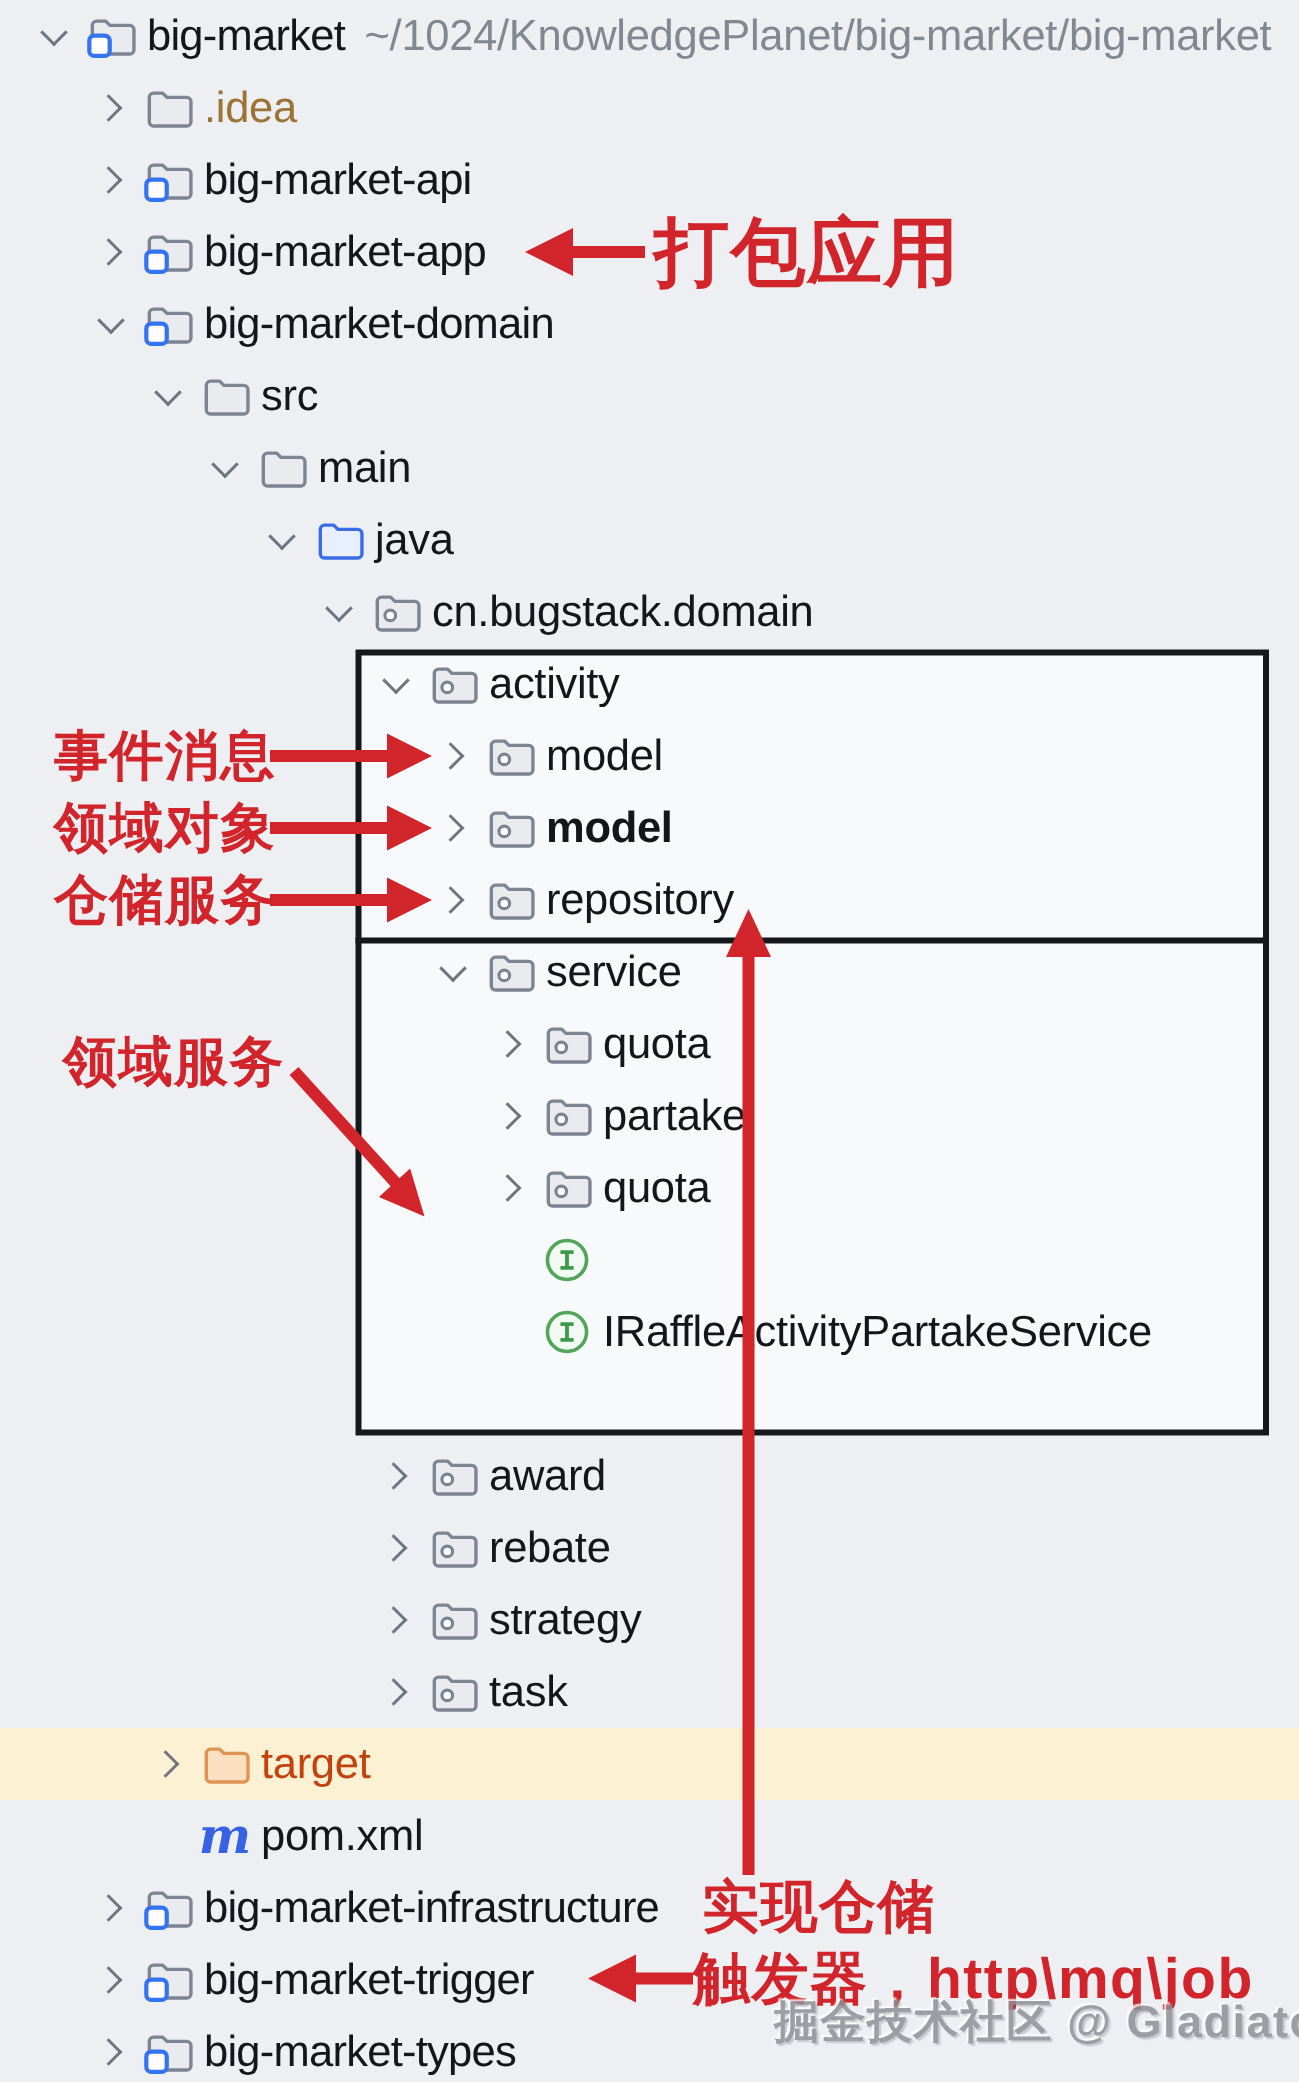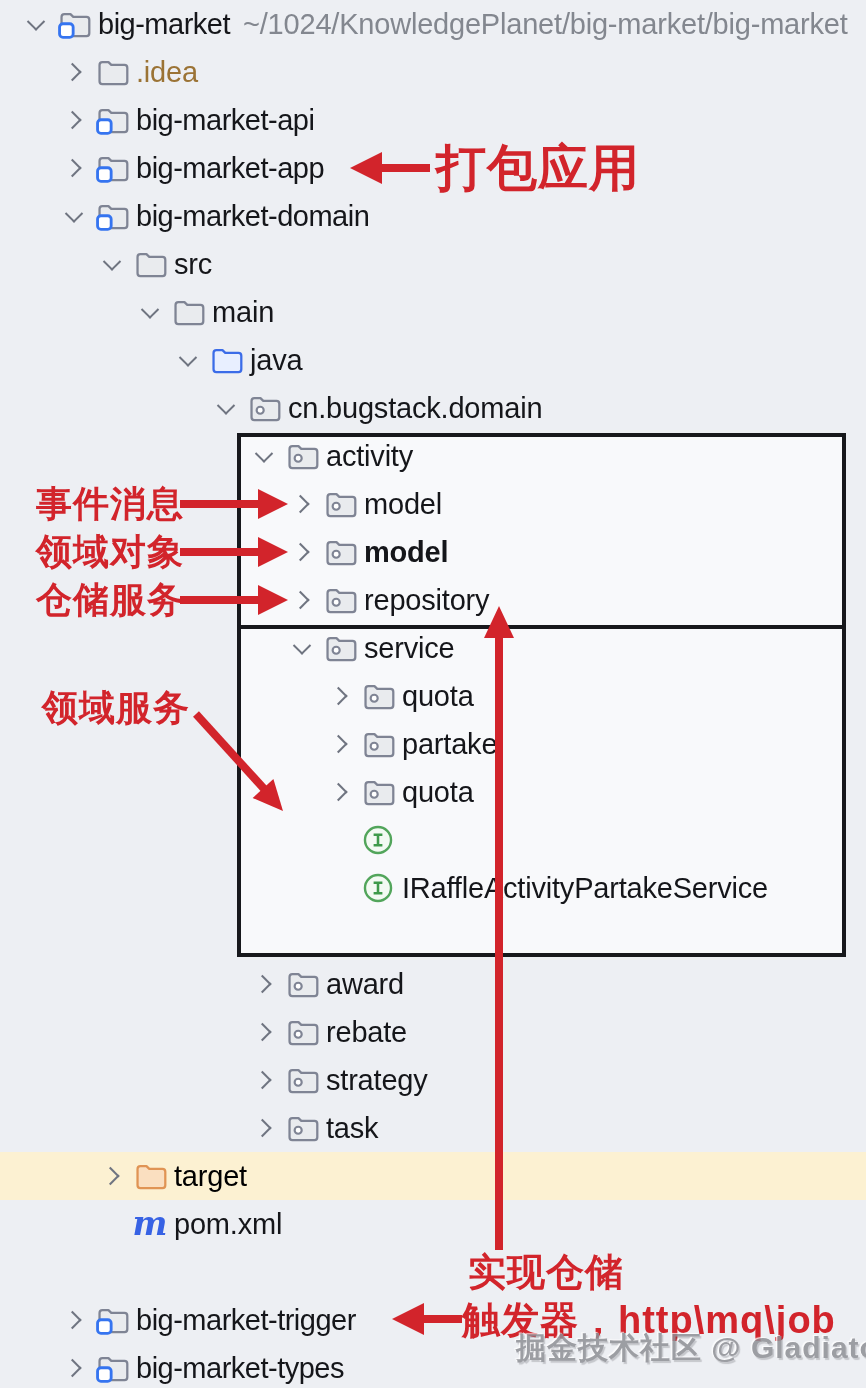--- a/index.html
+++ b/index.html
@@ -36,21 +36,21 @@
   .maven-m {
     font-family:"DejaVu Serif", serif; font-style:italic; font-weight:700;
     font-size:33px; color:#3762e4; line-height:34px;
   }
   .label {
     position:absolute; top:0; line-height:48px; font-size:29px;
     white-space:nowrap; letter-spacing:-0.2px;
   }
   .label.bold { font-weight:400; letter-spacing:-0.5px; }
   .label.idea-color { color:#9b7335; }
-  .label.target-color { color:#000000; }
+  .label.target-color { color:#c2410c; }
   .path-suffix { color:#83878f; font-weight:400; letter-spacing:-0.2px; margin-left:13px; font-size:29px; }
   
   .ann {
     position:absolute; z-index:6; color:#d2242b; font-weight:700;
     font-size:36px; line-height:40px; white-space:nowrap; letter-spacing:1px;
   }
   #arrow-overlay { position:absolute; left:0; top:0; z-index:5; pointer-events:none; }
   
   .watermark {
     position:absolute; left:516px; top:1328px; z-index:7;
@@ -298,20 +298,30 @@
         </svg>
       </span>
       <span class="label target-color" style="left: 174px;">target</span>
     </div>
     <div class="row" style="top: 1200px;">
       <span class="icon" style="left: 133px;">
         <span class="maven-m">m</span>
       </span>
       <span class="label" style="left: 174px;">pom.xml</span>
     </div>
+    <div class="row" style="top: 1248px;">
+      <span class="chev right" style="left: 59px;"></span>
+      <span class="icon" style="left: 95px;">
+        <svg viewBox="0 0 24 24" width="34" height="34">
+          <path d="M3.2 7c0-1.1.9-2 2-2h4.3l2 2h9.3c1.1 0 2 .9 2 2v9.5c0 1.1-.9 2-2 2H5.2c-1.1 0-2-.9-2-2V7z" fill="#e9ebee" stroke="#7f8494" stroke-width="1.6" stroke-linejoin="round"></path>
+          <rect x="1.8" y="11.8" width="9.6" height="9.6" rx="2.4" fill="#ffffff" stroke="#3574f0" stroke-width="2"></rect>
+        </svg>
+      </span>
+      <span class="label bold" style="left: 136px;">big-market-infrastructure</span>
+    </div>
     <div class="row" style="top: 1296px;">
       <span class="chev right" style="left: 59px;"></span>
       <span class="icon" style="left: 95px;">
         <svg viewBox="0 0 24 24" width="34" height="34">
           <path d="M3.2 7c0-1.1.9-2 2-2h4.3l2 2h9.3c1.1 0 2 .9 2 2v9.5c0 1.1-.9 2-2 2H5.2c-1.1 0-2-.9-2-2V7z" fill="#e9ebee" stroke="#7f8494" stroke-width="1.6" stroke-linejoin="round"></path>
           <rect x="1.8" y="11.8" width="9.6" height="9.6" rx="2.4" fill="#ffffff" stroke="#3574f0" stroke-width="2"></rect>
         </svg>
       </span>
       <span class="label bold" style="left: 136px;">big-market-trigger</span>
     </div>

